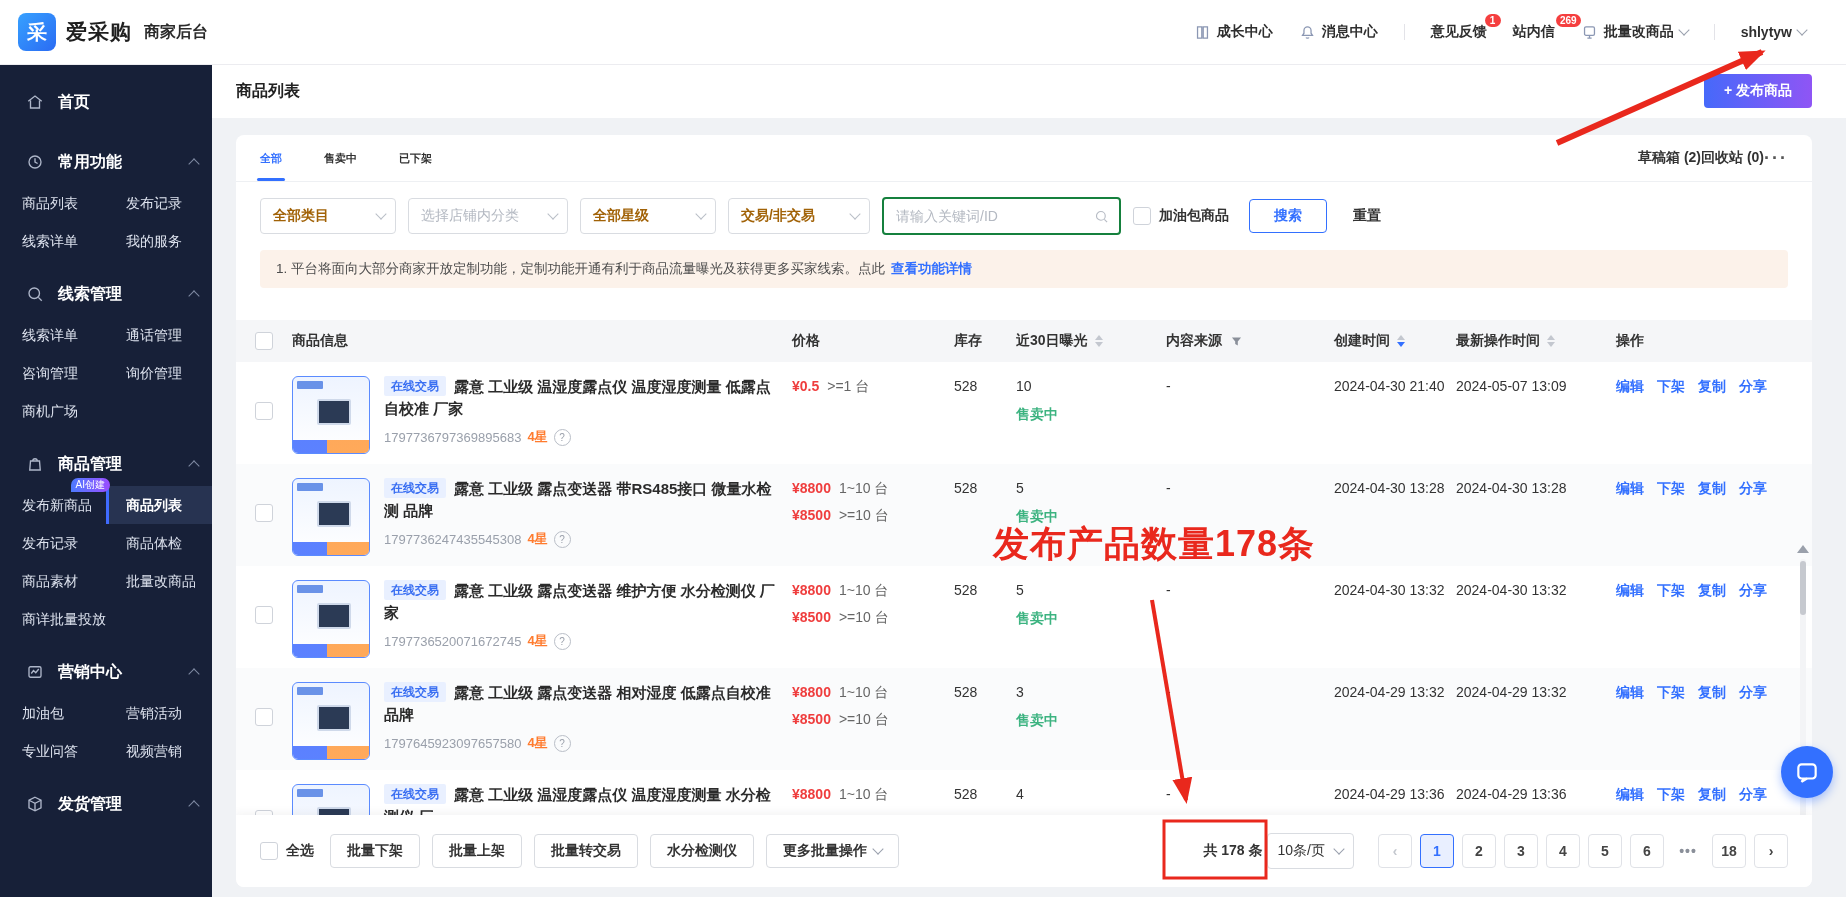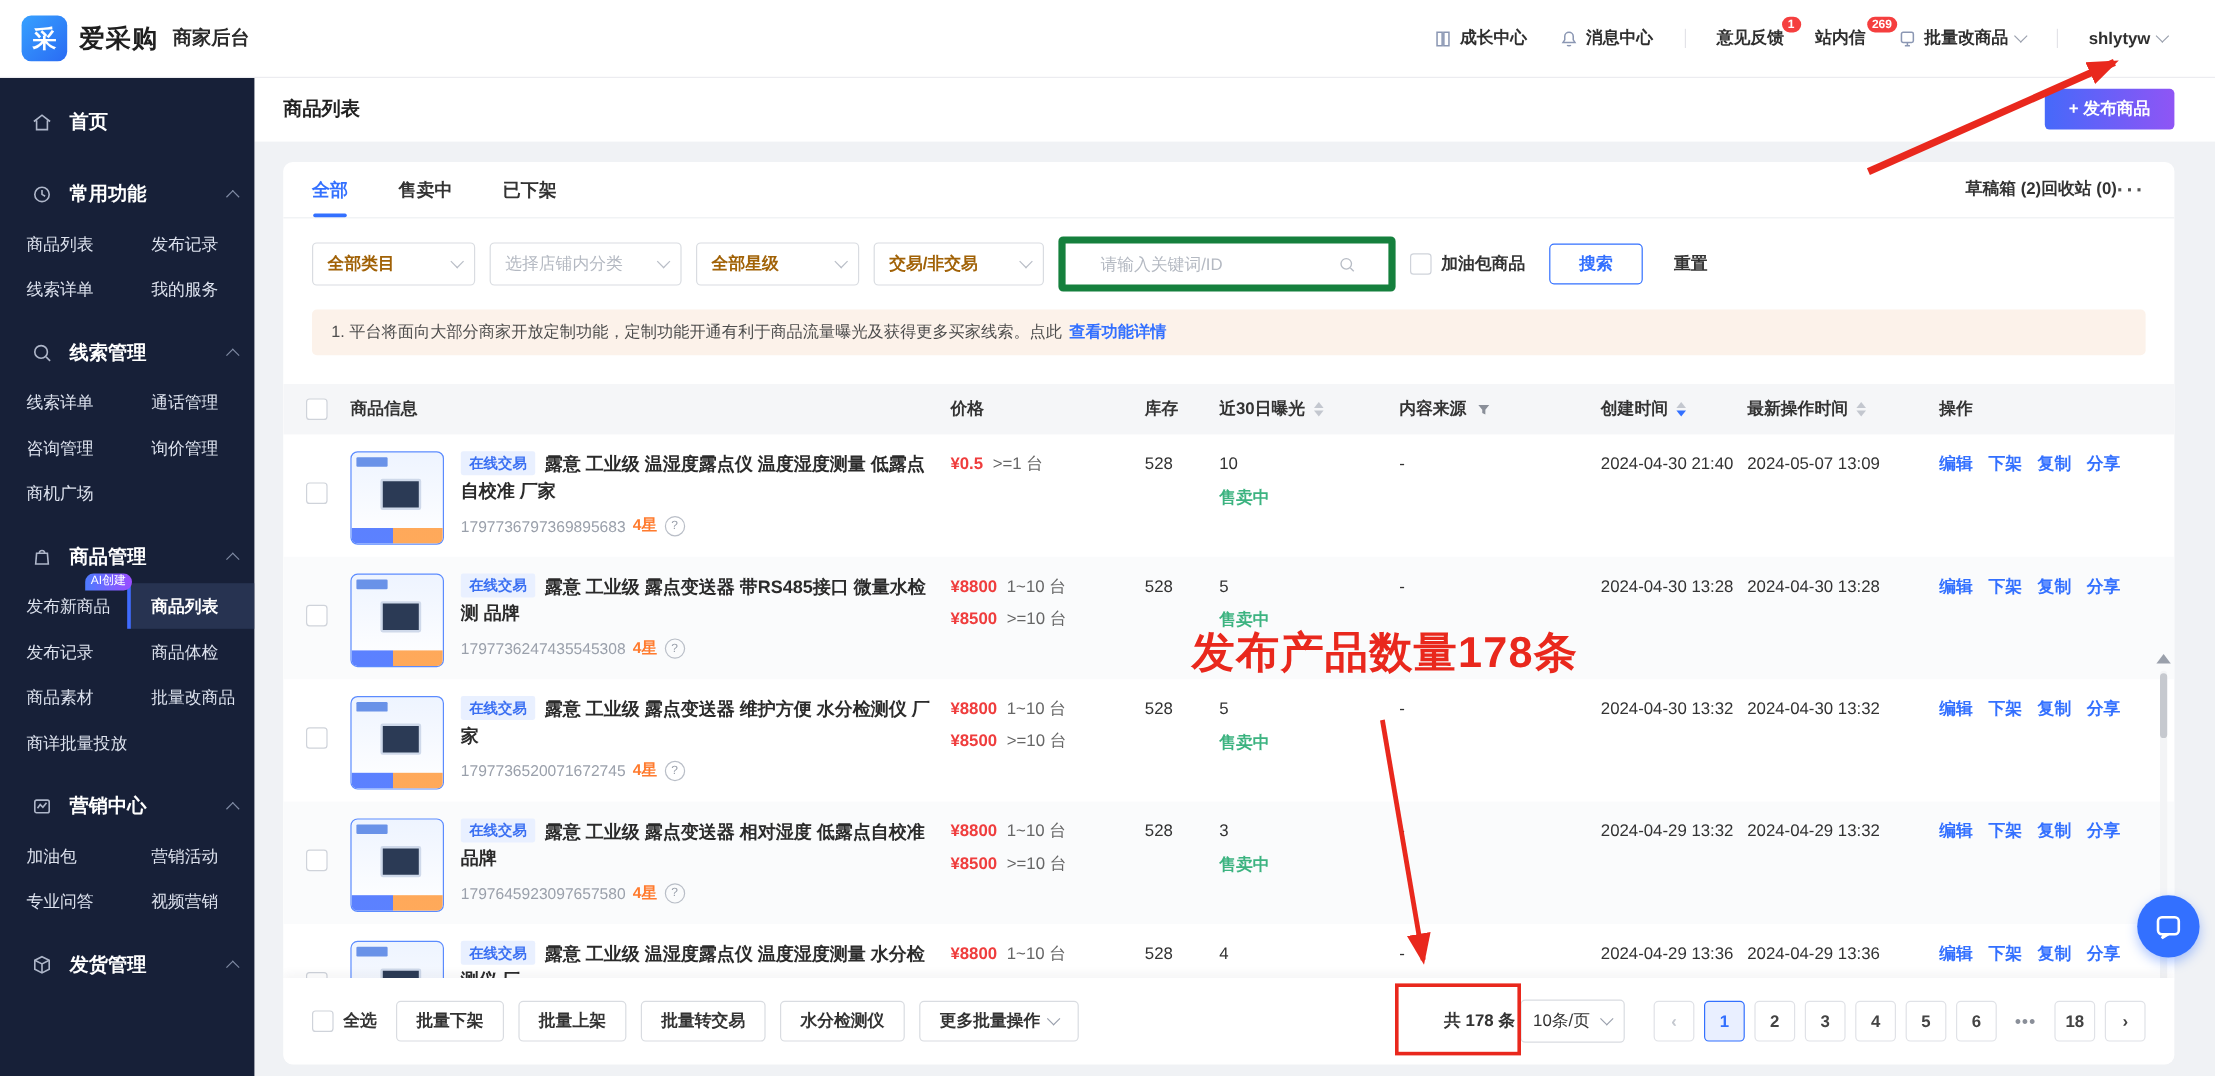--- a/index.html
+++ b/index.html
@@ -43,36 +43,36 @@
             color:#fff;font-size:10px;line-height:14px;padding:0 5px;border-radius:7px 7px 7px 0;z-index:2;}
   
   .main{position:absolute;left:212px;top:64px;right:0;bottom:0;}
   .titlebar{height:54px;background:#fff;display:flex;align-items:center;padding:0 34px 0 24px;}
   .page-title{font-size:16px;font-weight:700;color:#222;}
   .pub-btn{margin-left:auto;height:34px;padding:0 20px;border:none;border-radius:4px;color:#fff;
            font-size:14px;font-weight:600;background:linear-gradient(90deg,#4669fa,#8f55f5);cursor:pointer;}
   .card{position:absolute;left:24px;right:34px;top:71px;bottom:10px;background:#fff;border-radius:8px;overflow:hidden;}
   
   .tabsrow{height:46px;display:flex;align-items:center;padding:0 24px;border-bottom:1px solid #eef0f3;}
-  .tab{margin-right:42px;font-size:15px;font-weight:700;color:#333;position:relative;cursor:pointer;height:46px;
+  .tab{margin-right:42px;font-size:11px;font-weight:700;color:#333;position:relative;cursor:pointer;height:46px;
        display:flex;align-items:center;}
   .tab.active{color:#3370ff;}
   .tab.active::after{content:"";position:absolute;left:50%;transform:translateX(-50%);bottom:0;width:28px;height:3px;
                      background:#3370ff;border-radius:2px;}
   .cardlinks{margin-left:auto;display:flex;align-items:center;font-size:14px;color:#333;font-weight:600;}
   .cardlinks .more{font-size:18px;letter-spacing:2px;color:#555;cursor:pointer;}
   .cardlinks span{cursor:pointer;}
   
   .filters{display:flex;align-items:center;gap:12px;padding:15px 24px;}
   .sel{height:34px;border:1px solid #d9dce1;border-radius:4px;display:flex;align-items:center;gap:8px;
        padding:0 10px 0 12px;font-size:14px;color:#a16207;font-weight:600;cursor:pointer;background:#fff;}
   .sel .cv{border-color:#b9bec7;}
   .sel.placeholder{color:#b4b9c2;font-weight:400;}
-  .kw-wrap{height:34px;border:6px solid #15803d;border-radius:4px;display:flex;align-items:center;
-           padding:0 27px;width:215px;background:#fff;}
+  .kw-wrap{height:34px;border:2px solid #15803d;border-radius:4px;display:flex;align-items:center;
+           padding:0 10px;width:215px;background:#fff;}
   .kw{border:none;outline:none;flex:1;font-size:14px;font-family:inherit;color:#333;}
   .kw::placeholder{color:#b4b9c2;}
   .kw-wrap svg{width:15px;height:15px;stroke:#b7bcc5;fill:none;stroke-width:1.8;}
   .chk{width:16px;height:16px;border:1px solid #cfd3da;border-radius:3px;background:#fff;display:inline-block;cursor:pointer;flex:none;}
   .chk-label{margin-left:-4px;font-weight:600;}
   .search-btn{height:34px;width:78px;border:1px solid #3370ff;color:#3370ff;background:#fff;border-radius:4px;
               font-size:14px;font-weight:700;cursor:pointer;margin-left:8px;font-family:inherit;}
   .reset{font-weight:700;color:#333;margin-left:14px;cursor:pointer;}
   
   .noticebar{margin:0 24px;background:#fcf2ea;border-radius:4px;height:38px;display:flex;align-items:center;

